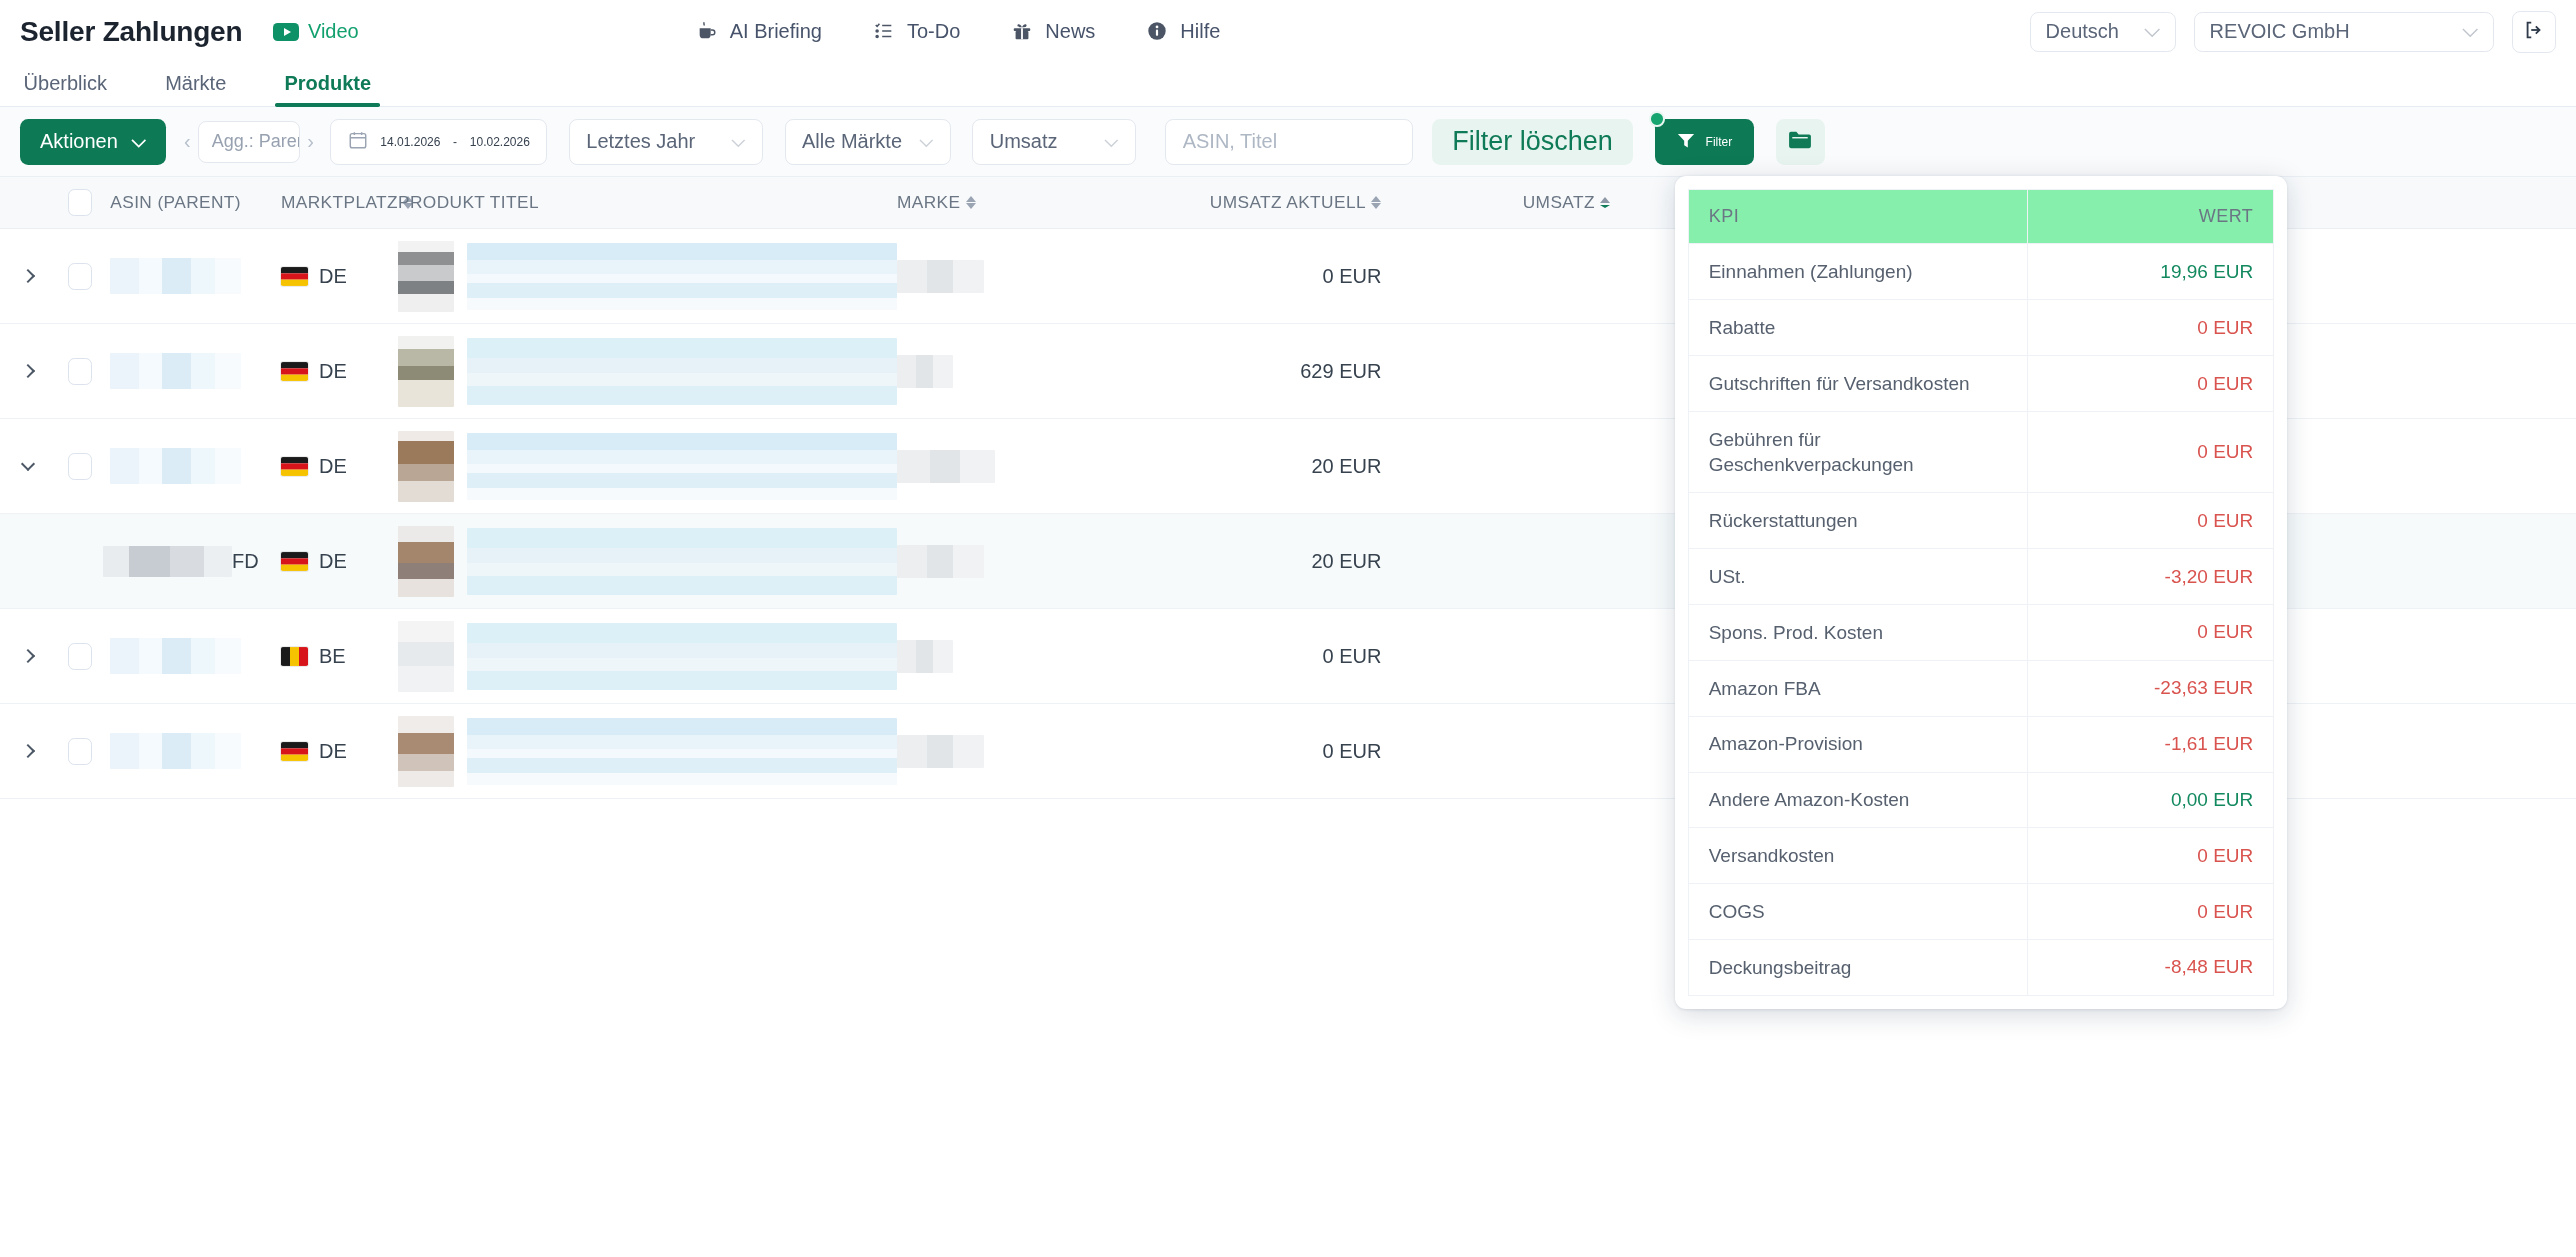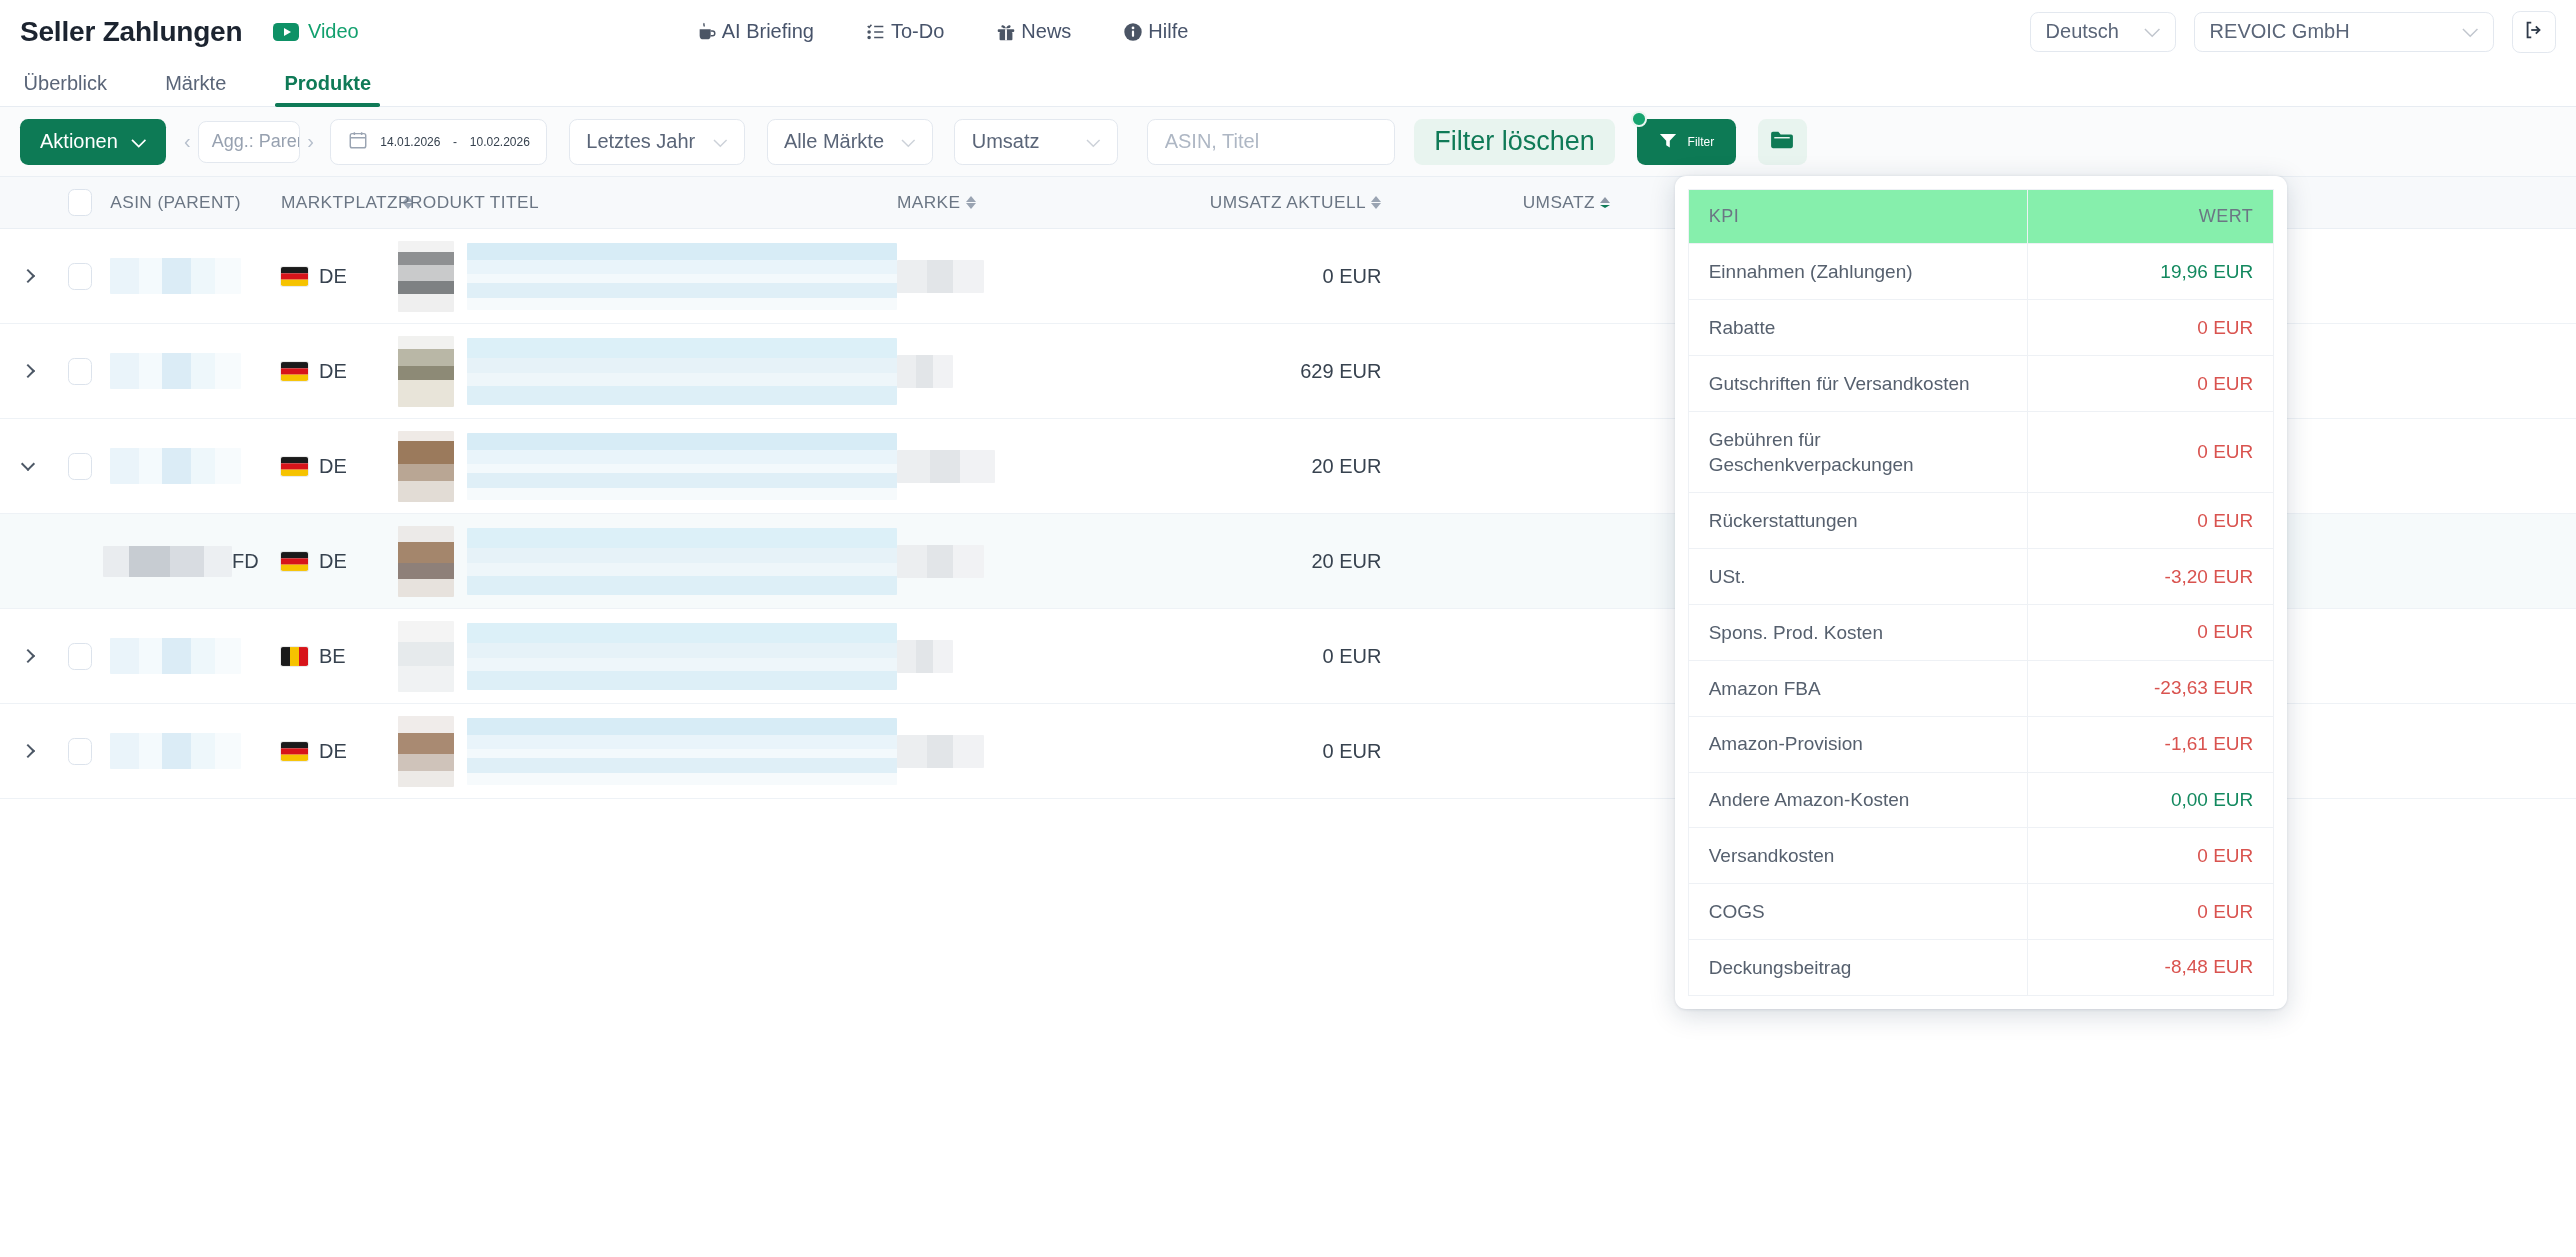--- a/index.html
+++ b/index.html
@@ -38,21 +38,21 @@
     border-bottom: 4.6px solid transparent;
     margin-left: 1.8px;
   }
   .video-label { color: #12a06e; font-size: 20px; }
 
   .nav-center {
     display: flex; align-items: center; gap: 51px;
     margin-left: 337px;
   }
   .nav-item {
-    display: flex; align-items: flex-end; gap: 4px;
+    display: flex; align-items: flex-start; gap: 12px;
     font-size: 20px; color: #47536a; cursor: pointer; white-space: nowrap;
   }
   .nav-item svg { display: block; }
 
   .header-right {
     margin-left: auto; display: flex; align-items: center; gap: 18px;
   }
   .select-box {
     height: 40px; border: 0.9px solid #e3e8ef; border-radius: 8.2px;
     background: #fff; display: flex; align-items: center;
@@ -109,21 +109,21 @@
     font-size: 12px; color: #37424f; cursor: pointer; white-space: nowrap;
     margin-left: 7.3px;
   }
   .fbox {
     height: 46px; border: 0.9px solid #e3e8ef; border-radius: 8.2px; background: #fff;
     display: flex; align-items: center; padding: 0 16.4px;
     font-size: 20px; color: #5a6578; cursor: pointer; white-space: nowrap;
   }
   .fbox .val { flex: 1; }
   .fbox .chev { opacity: .5; margin-left: 16.4px; }
-  .w-sel1 { width: 176px; }
+  .w-sel1 { width: 194px; }
   .w-sel2 { width: 166px; }
   .w-sel3 { width: 164px; }
   .search-box {
     width: 248px; height: 46px; border: 0.9px solid #e3e8ef; border-radius: 8.2px;
     background: #fff; padding: 0 16.4px; font-size: 20px; color: #37424f;
     font-family: "Liberation Sans", sans-serif; outline: none; margin-left: 20px;
   }
   .search-box::placeholder { color: #aeb7c4; }
   .btn-clear {
     height: 46px; background: #e8f4ef; color: #0f7a57; border-radius: 8.2px;

